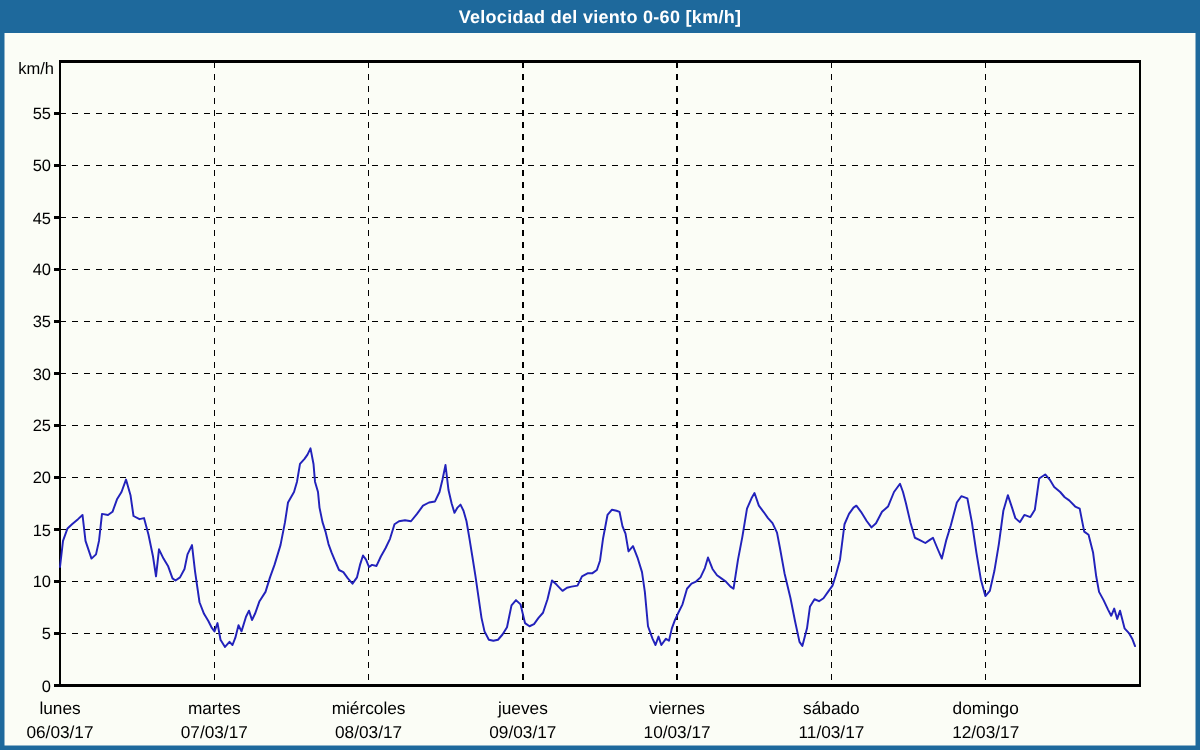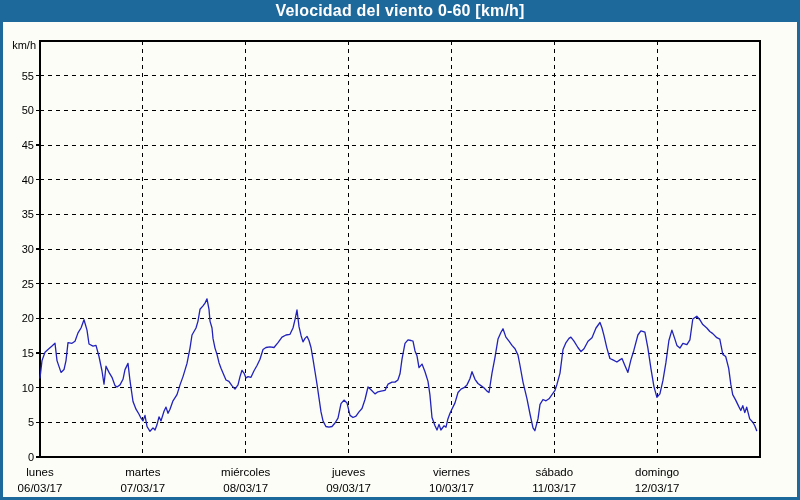--- a/index.html
+++ b/index.html
@@ -1,19 +1,19 @@
 <!DOCTYPE html>
 <html><head>
 <meta charset="utf-8">
 <style>
   html,body{margin:0;padding:0;background:#ffffff;}
   body{width:800px;height:500px;font-family:"Liberation Sans",sans-serif;}
   .window{position:relative;width:800px;height:500px;box-sizing:border-box;overflow:hidden;}
   .titlebar{position:absolute;left:0;top:0;width:800px;height:22px;display:flex;align-items:center;justify-content:center;}
-  .titlebar .title{color:#ffffff;font-size:16px;font-weight:bold;letter-spacing:0.2px;}
+  .titlebar .title{color:#ffffff;font-size:12px;font-weight:bold;letter-spacing:0.2px;}
   .content{position:absolute;left:3px;top:22px;width:794px;height:475px;}
   svg{display:block;}
   text{font-family:"Liberation Sans",sans-serif;}
 </style>
 </head>
 <body>
 
 <div class="window" style="background: rgb(30, 105, 156);">
   <div class="titlebar" style="background: rgb(30, 105, 156);">
     <span class="title" style="color: rgb(255, 255, 255);">Velocidad del viento 0-60 [km/h]</span>

